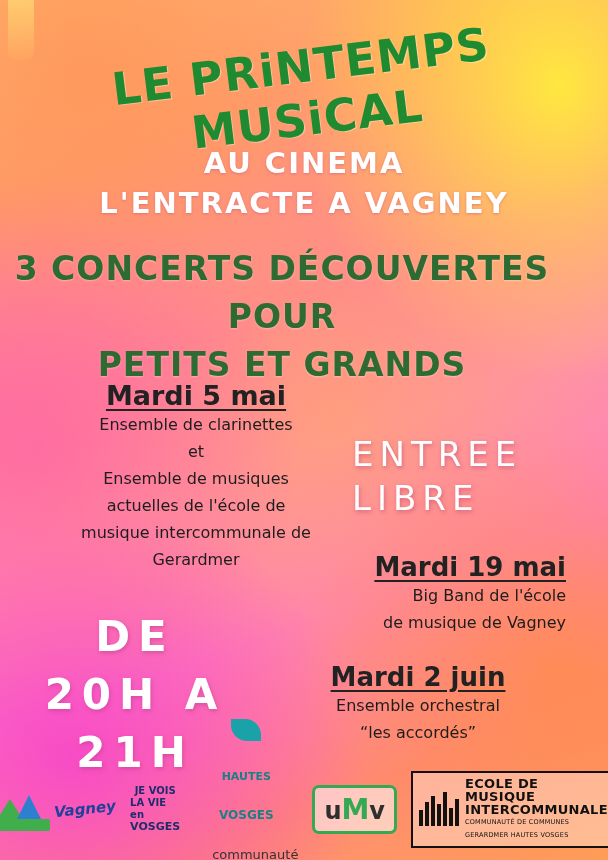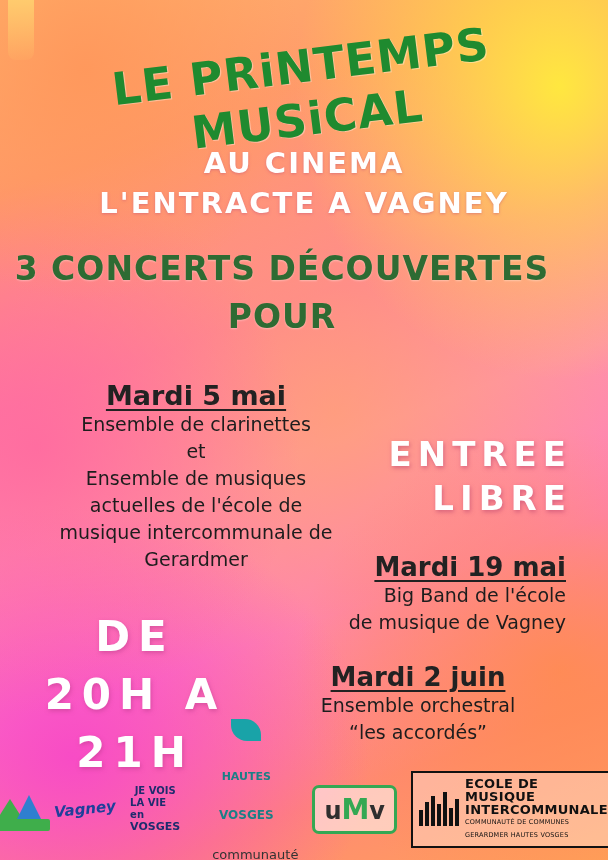--- a/index.html
+++ b/index.html
@@ -77,22 +77,22 @@
     letter-spacing: 1px;
     color: #2e6b33;
     text-shadow: 0 1px 2px rgba(255,255,255,0.35);
   }
 
   .entree {
     position: absolute;
     top: 432px;
     left: 352px;
     width: 220px;
-    text-align: right;
-    font-weight: bold;
+    text-align: left;
+    font-weight: normal;
     font-size: 34px;
     line-height: 44px;
     letter-spacing: 6px;
     color: #ffffff;
     text-shadow: 1px 2px 4px rgba(190,70,110,0.6);
   }
 
   .hours {
     position: absolute;
     top: 608px;
@@ -110,21 +110,21 @@
   .block { position: absolute; }
   .block .date {
     font-weight: bold;
     font-size: 26px;
     color: #222222;
     text-decoration: underline;
     text-underline-offset: 4px;
     white-space: nowrap;
   }
   .block .desc {
-    font-size: 19px;
+    font-size: 16px;
     line-height: 27px;
     color: #1d1d1d;
   }
 
   #block1 { top: 380px; left: 36px; width: 320px; text-align: center; }
   #block1 .date { font-size: 27px; }
   #block2 { top: 552px; left: 196px; width: 370px; text-align: right; }
   #block3 { top: 662px; left: 268px; width: 300px; text-align: center; }
 
   .logos {
@@ -227,20 +227,21 @@
   <div class="title">LE PRiNTEMPS MUSiCAL</div>
 
   <div class="subtitle">
     <div>AU CINEMA</div>
     <div>L'ENTRACTE A VAGNEY</div>
   </div>
 
   <div class="tagline">
     <div>3 CONCERTS DÉCOUVERTES</div>
     <div>POUR</div>
+    <div>PETITS ET GRANDS</div>
   </div>
 
   <div class="entree">
     <div>ENTREE</div>
     <div>LIBRE</div>
   </div>
 
   <div class="hours">
     <div>DE</div>
     <div>20H A</div>

